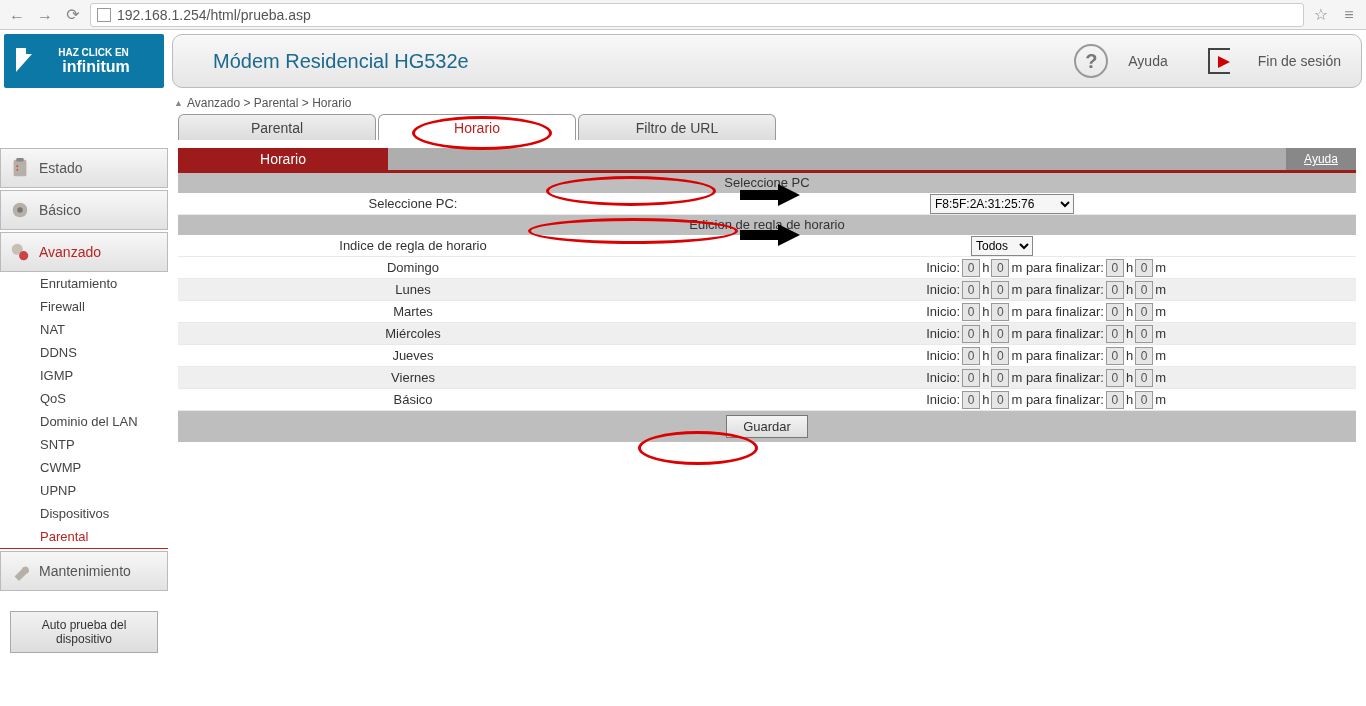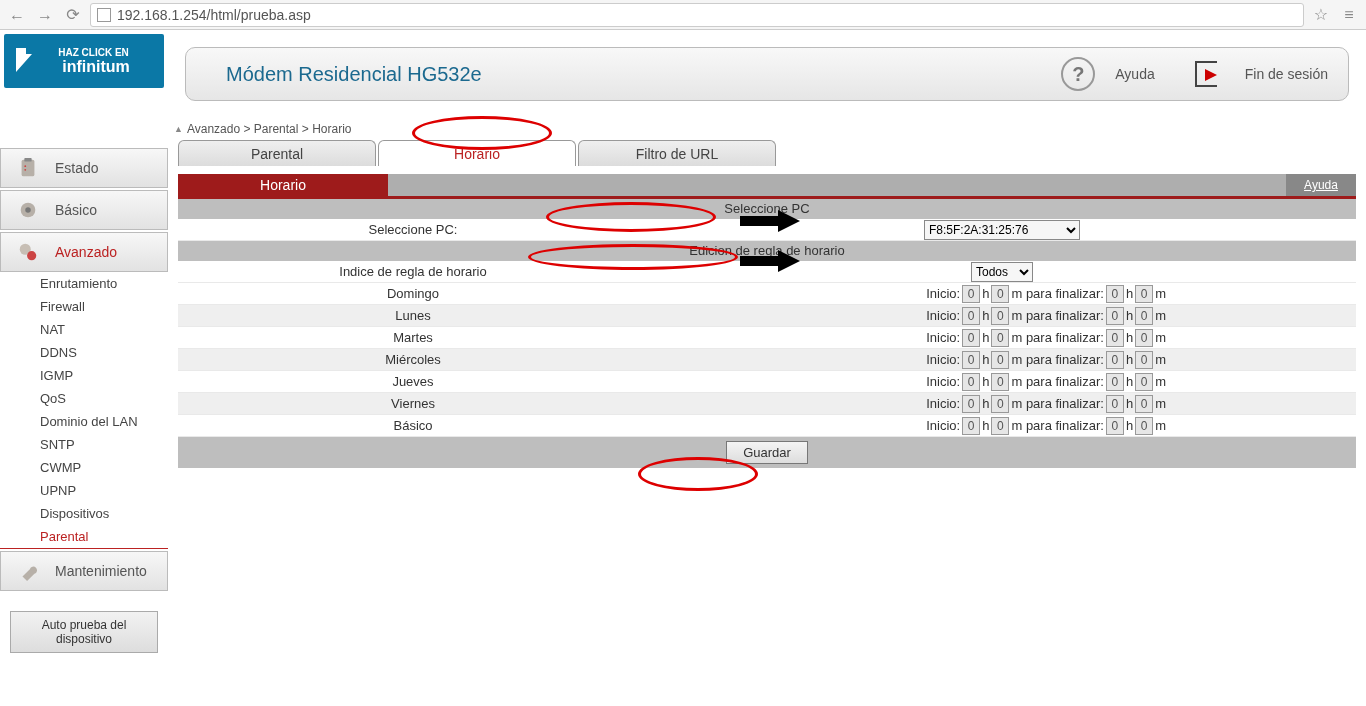--- a/index.html
+++ b/index.html
@@ -8,28 +8,28 @@
     .navbtn{width:22px;height:22px;display:flex;align-items:center;justify-content:center;color:#888;font-size:16px;cursor:pointer}
     .url{flex:1;height:24px;border:1px solid #ccc;border-radius:3px;display:flex;align-items:center;padding:0 6px;background:#fff;color:#555;font-size:14px}
     .url .page{width:14px;height:14px;border:1px solid #999;margin-right:6px}
     .content{display:flex;height:calc(100% - 30px)}
     .sidebar{width:168px;display:flex;flex-direction:column;align-items:stretch}
     .logo{width:160px;height:54px;margin:4px;background:#0b78a6;display:flex;align-items:center;justify-content:center;position:relative;color:#fff;border-radius:2px}
     .logo svg{position:absolute;left:8px;top:12px}
     .logo .t1{font-size:10px;font-weight:bold;margin-left:20px}
     .logo .t2{font-size:16px;font-weight:bold;margin-left:24px}
     .logo .lt{display:flex;flex-direction:column;align-items:flex-start}
-    .cat{height:40px;display:flex;align-items:center;gap:16px;padding-left:16px;border:1px solid #bbb;background:linear-gradient(#f7f7f7,#e2e2e2);cursor:pointer;color:#555;font-size:14px;margin-top:2px}
+    .cat{height:40px;display:flex;align-items:center;gap:8px;padding-left:8px;border:1px solid #bbb;background:linear-gradient(#f7f7f7,#e2e2e2);cursor:pointer;color:#555;font-size:14px;margin-top:2px}
     .cat.active{color:#b22;font-weight:normal}
     .ico{width:22px;height:22px}
     .sub{font-size:13px;color:#444;padding:4px 0 4px 40px;cursor:pointer}
     .sub.active{color:#b22;border-bottom:1px solid #b22}
     .autotest{margin:20px 10px 4px 10px;background:linear-gradient(#f2f2f2,#ddd);border:1px solid #aaa;font-size:12px;text-align:center;padding:6px 4px;cursor:pointer;color:#333}
     .main{flex:1;display:flex;flex-direction:column}
-    .topbar{height:54px;margin:17px;display:flex;align-items:center;border:1px solid #bbb;border-radius:10px;background:linear-gradient(#f8f8f8,#e6e6e6);padding:0 10px;gap:10px}
+    .topbar{height:54px;margin:4px;display:flex;align-items:center;border:1px solid #bbb;border-radius:10px;background:linear-gradient(#f8f8f8,#e6e6e6);padding:0 10px;gap:10px}
     .modtitle{flex:1;font-size:20px;color:#1b698f;padding-left:30px}
     .helpicon{width:34px;height:34px;border-radius:50%;border:2px solid #999;display:flex;align-items:center;justify-content:center;color:#777;font-size:20px;font-weight:bold;cursor:pointer}
     .helptxt{color:#555;font-size:14px;margin:0 30px 0 10px}
     .logouticon{width:30px;height:30px;position:relative}
     .logouticon .box{width:22px;height:26px;border:2px solid #444;border-right:none;position:absolute;left:0;top:2px}
     .logouticon .arr{position:absolute;left:10px;top:10px;width:0;height:0;border-left:12px solid #c00;border-top:6px solid transparent;border-bottom:6px solid transparent}
     .crumb{font-size:12px;color:#555;padding:4px 0 4px 6px;display:flex;align-items:center;gap:4px}
     .crumb .tri{font-size:9px;color:#888}
     .tabs{display:flex;margin-left:10px;height:26px}
     .tab{width:198px;border:1px solid #999;border-bottom:none;border-radius:6px 6px 0 0;display:flex;align-items:center;justify-content:center;color:#444;font-size:14px;background:linear-gradient(#efefef,#dcdcdc);cursor:pointer;margin-right:2px}
@@ -161,21 +161,21 @@
         <div class="secspacer">
             <div class="ayuda">Ayuda</div>
           </div>
       </div>
       <div class="sep"></div>
 
       <div class="band">Seleccione PC</div>
       <div class="row">
         <div class="lbl">Seleccione PC:</div>
         <div class="val">
-          <select style="width:156px"><option>F8:5F:2A:31:25:76</option></select>
+          <select style="width:144px"><option>F8:5F:2A:31:25:76</option></select>
         </div>
       </div>
 
       <div class="band">Edicion de regla de horario</div>
       <div class="row">
         <div class="lbl">Indice de regla de horario</div>
         <div class="val">
           <select style="width:62px"><option>Todos</option></select>
         </div>
       </div>

